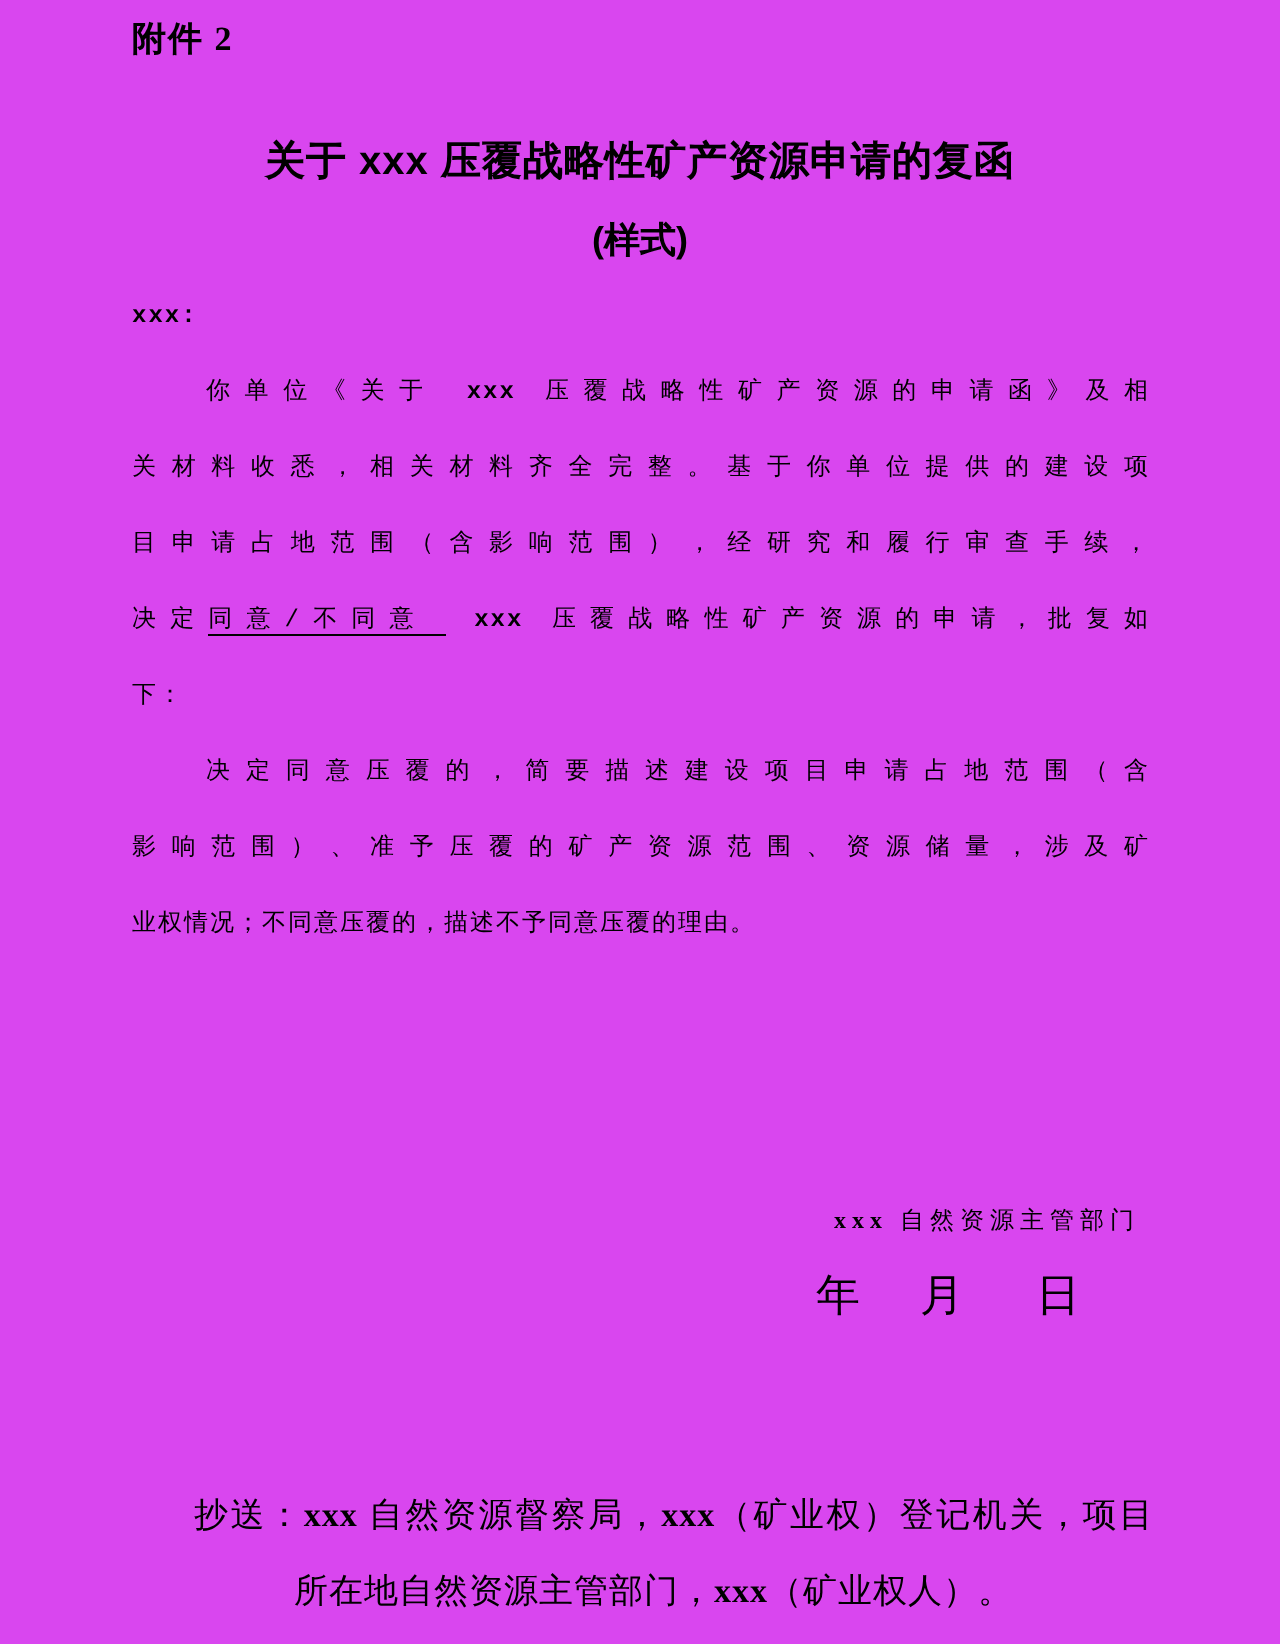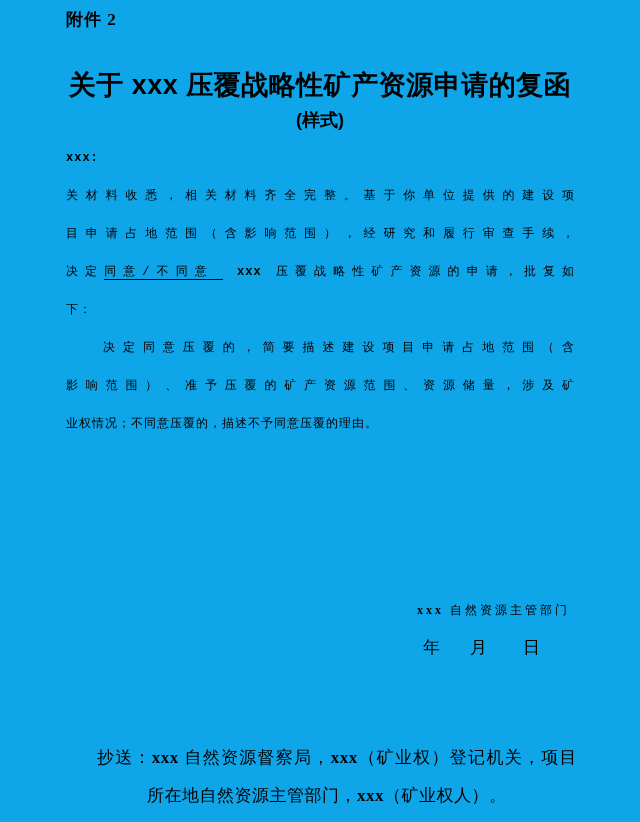--- a/index.html
+++ b/index.html
@@ -1,41 +1,41 @@
 <!DOCTYPE html>
 <html><head>
 <meta charset="utf-8">
 <style>
   html, body { margin: 0; padding: 0; background: #e8e8e8; }
   .page {
     position: relative;
     width: 640px;
     height: 822px;
     margin: 0 auto;
-    background: #0ea5e9;
+    background: #d946ef;
     color: #000000;
     font-family: "Liberation Serif", "DejaVu Serif", serif;
     overflow: hidden;
   }
   .attachment {
     position: absolute;
     left: 66px;
     top: 8px;
     font-size: 17px;
     font-weight: bold;
     letter-spacing: 1px;
   }
   .doc-title {
     position: absolute;
     left: 0;
     right: 0;
     top: 67px;
     margin: 0;
     text-align: center;
-    font-size: 27px;
+    font-size: 20px;
     font-weight: bold;
     font-family: "Liberation Sans", "DejaVu Sans", sans-serif;
     letter-spacing: 0.5px;
   }
   .doc-subtitle {
     position: absolute;
     left: 0;
     right: 0;
     top: 108px;
     text-align: center;
@@ -75,21 +75,21 @@
     line-height: 38px;
     font-size: 12px;
     letter-spacing: 3px;
   }
   .sig-date {
     position: absolute;
     top: 629px;
     right: 100px;
     height: 38px;
     line-height: 38px;
-    font-size: 17px;
+    font-size: 22px;
   }
   .sig-date .gap1 { margin-right: 30px; }
   .sig-date .gap2 { margin-right: 36px; }
   .cc-block {
     position: absolute;
     left: 97px;
     top: 739px;
     width: 480px;
     font-size: 17px;
     letter-spacing: 0.5px;
@@ -114,20 +114,21 @@
   <div class="attachment">附件 2</div>
 
   <h1 class="doc-title">关于 xxx 压覆战略性矿产资源申请的复函</h1>
 
   <div class="doc-subtitle">(样式)</div>
 
   <div class="body-block">
 
     <div class="bline salutation">xxx:</div>
 
+    <div class="bline just indent"><span>你单位《关于 </span><span class="b">xxx</span><span> 压覆战略性矿产资源的申请函》及相</span></div>
 
     <div class="bline just">关材料收悉，相关材料齐全完整。基于你单位提供的建设项</div>
 
     <div class="bline just">目申请占地范围（含影响范围），经研究和履行审查手续，</div>
 
     <div class="bline just"><span>决定</span><span class="u">同意/不同意</span><span class="b"> xxx</span><span> 压覆战略性矿产资源的申请，批复如</span></div>
 
     <div class="bline">下：</div>
 
     <div class="bline just indent">决定同意压覆的，简要描述建设项目申请占地范围（含</div>

